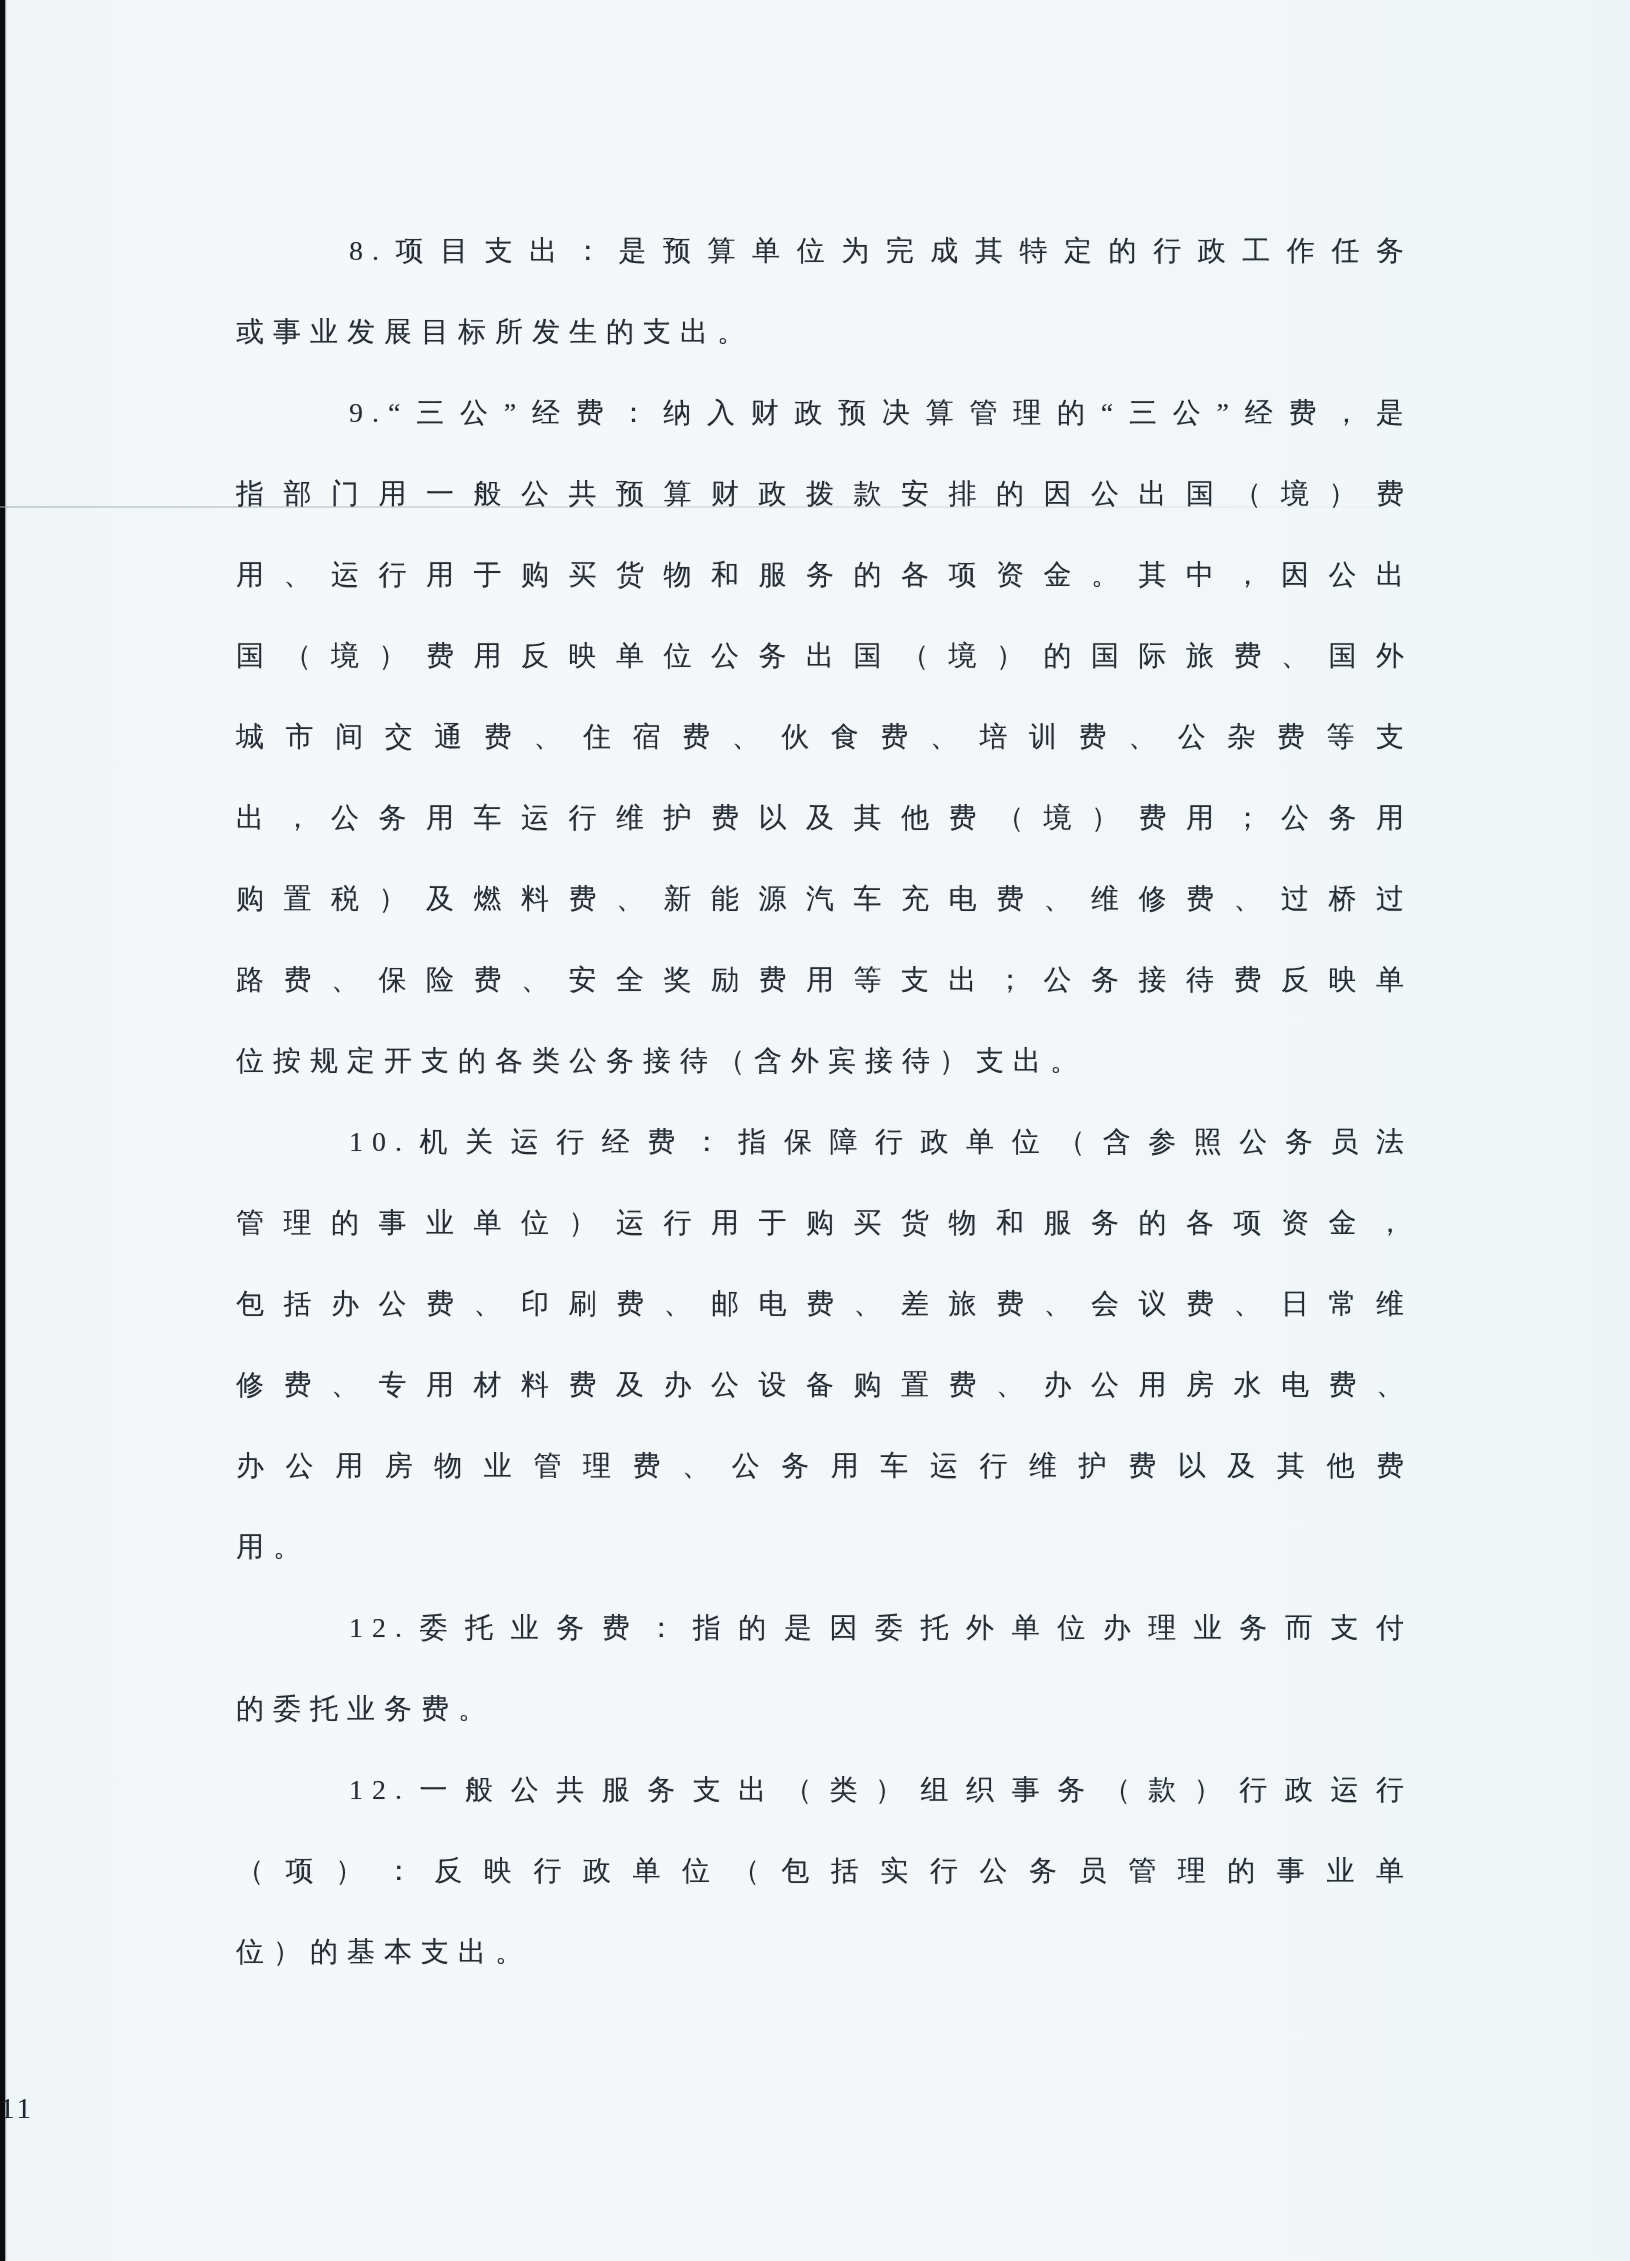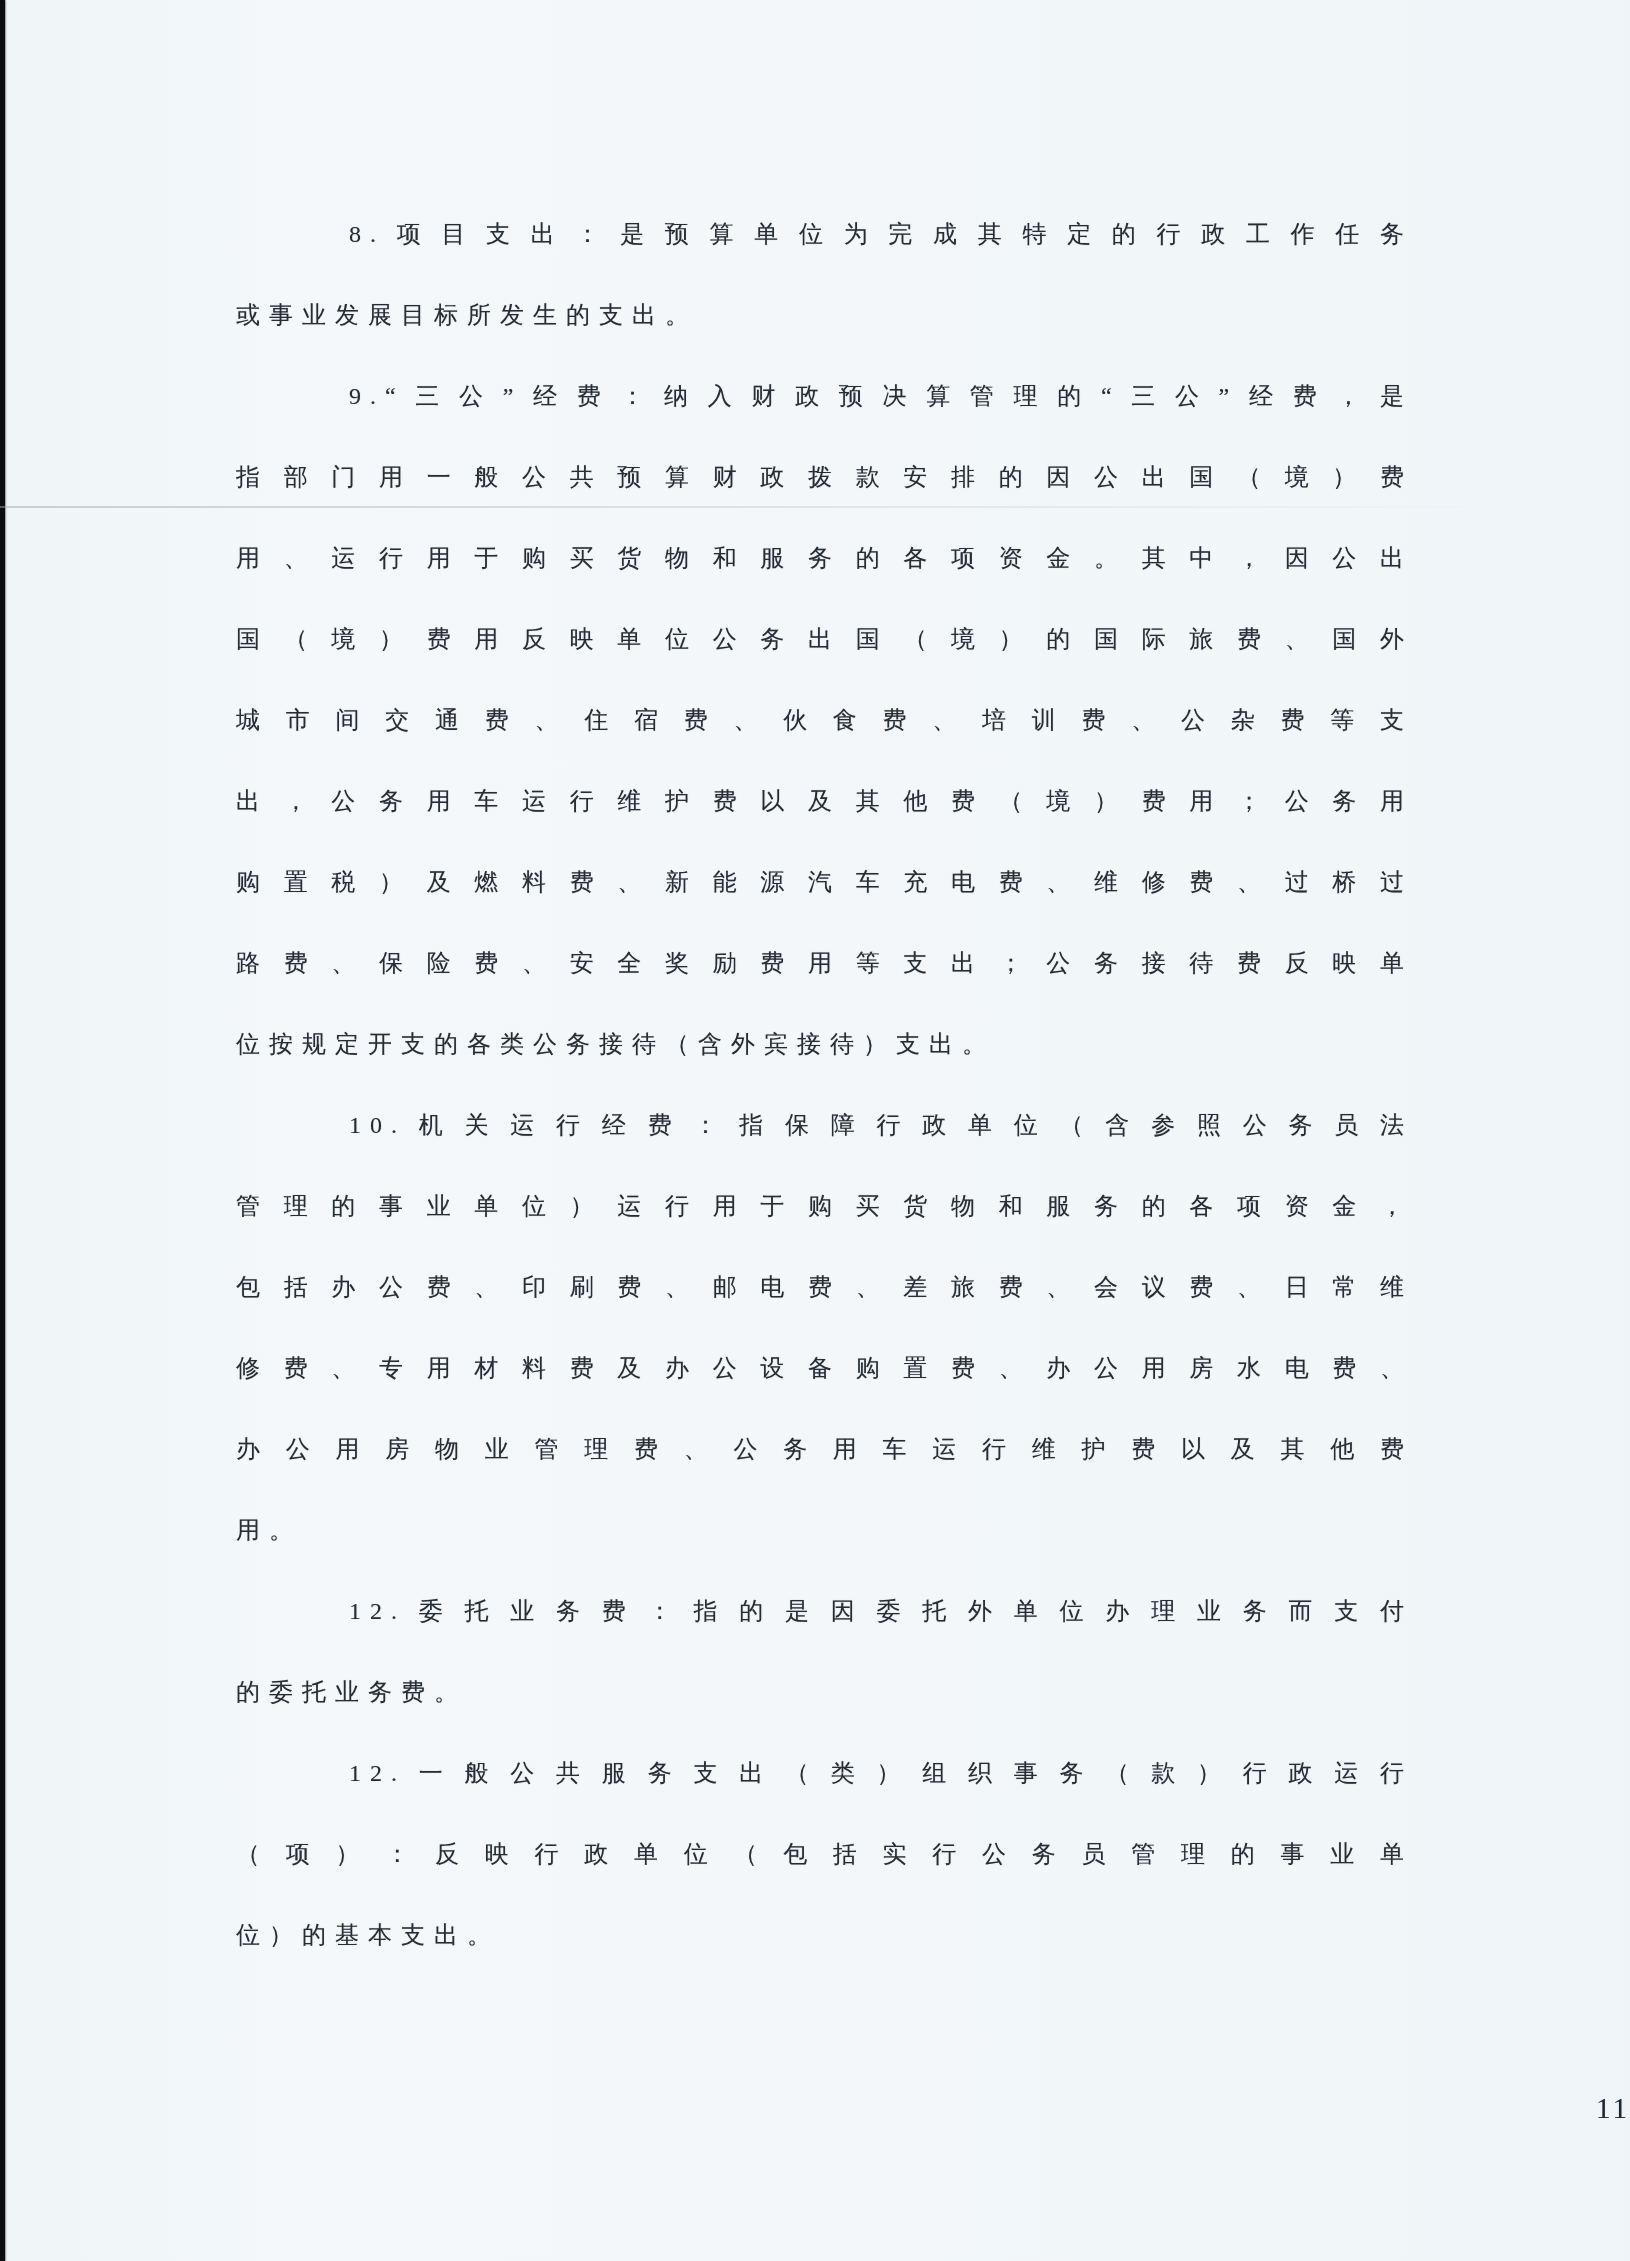--- a/index.html
+++ b/index.html
@@ -28,40 +28,40 @@
     width: 1502px; height: 1.5px;
     background: linear-gradient(to right,
       rgba(155,170,180,0.50) 0%,
       rgba(155,170,180,0.30) 40%,
       rgba(155,170,180,0.18) 70%,
       rgba(155,170,180,0) 100%);
   }
   .doc-body {
     position: absolute;
     left: 236px;
-    top: 194px;
+    top: 210px;
     width: 1177px;
     color: #262d35;
-    font-size: 24px;
+    font-size: 28px;
     text-shadow: 0 0 1px rgba(45,55,65,0.35);
   }
   .line {
     height: 81px;
     line-height: 81px;
     letter-spacing: 9px;
     text-align: justify;
     text-align-last: justify;
   }
   .line.first { text-indent: 113px; }
   .line.last  { text-align-last: left; }
   .page-number {
     position: absolute;
     left: 0; top: 2091px;
     width: 100%;
-    text-align: right;
+    text-align: left;
     font-size: 29px;
     line-height: 35px;
     color: #1d2834;
     letter-spacing: 3px;
     text-shadow: 0 0 0.5px rgba(30,40,55,0.5);
   }
 </style>
 </head>
 <body>
 

